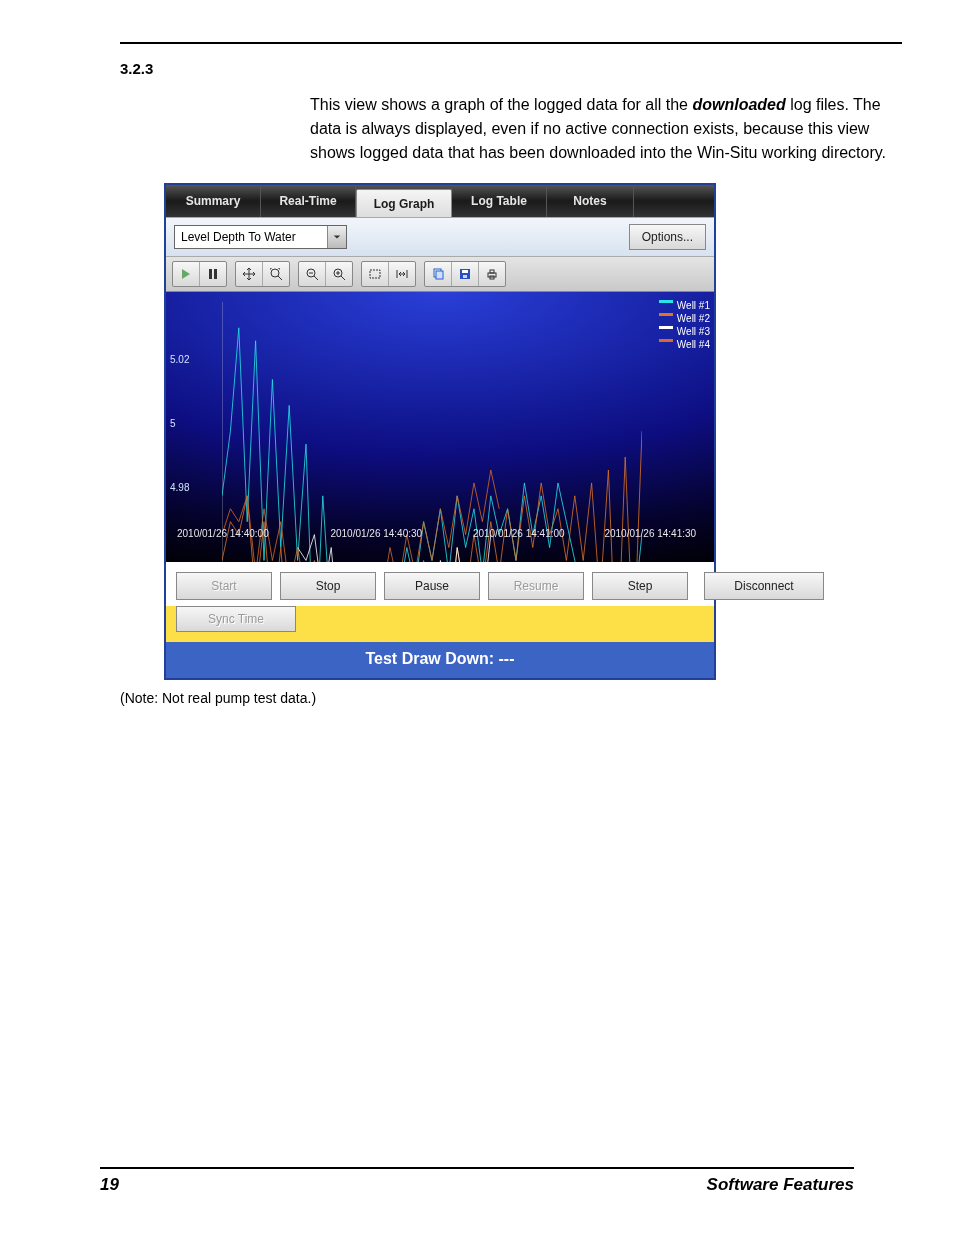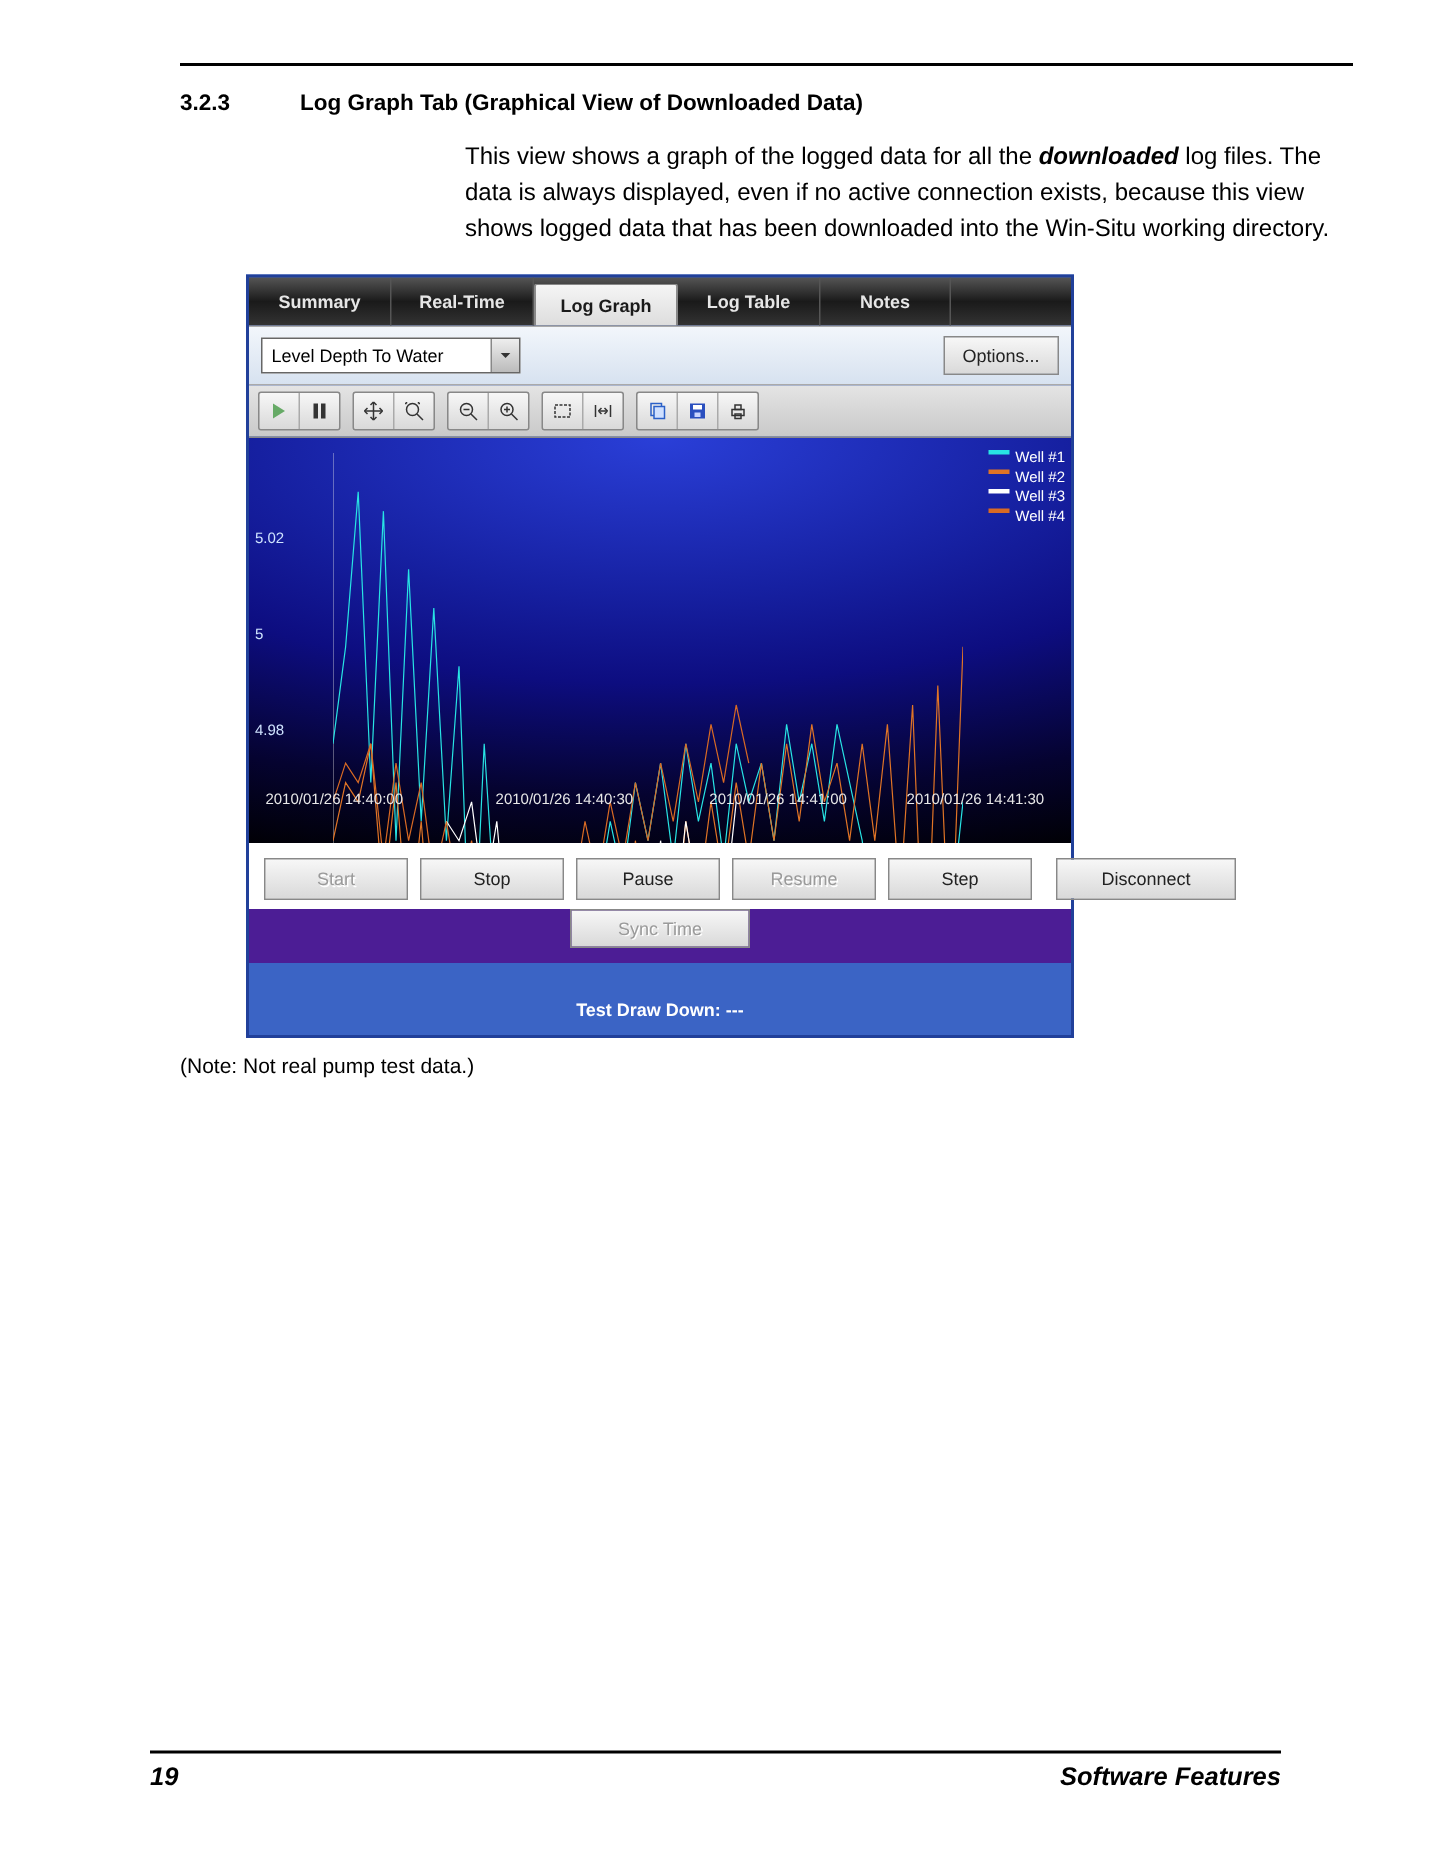--- a/index.html
+++ b/index.html
@@ -40,42 +40,41 @@
 svg.lines { position:absolute; inset:0; }
 .legend { position:absolute; right:4px; top:8px; color:#fff; font-size:10px; }
 .legend div { display:flex; gap:4px; margin-bottom:2px; }
 .swatch { width:14px; height:3px; }
 .xticks { position:absolute; left:0; right:0; bottom:6px; height:28px; color:#e8e8e8; font-size:10px; }
 .xticks div { position:absolute; white-space:nowrap; }
 
 .ctrlrow { background:#fff; padding:10px 10px 6px 10px; display:flex; gap:8px; align-items:center; }
 .ctrlrow .winbtn { min-width:70px; height:26px; }
 .ctrlrow .spacer { flex:1; }
-.row2 { background:#4c1d95; padding:0 10px 10px 10px; display:flex; justify-content:center; }
+.row2 { background:#fde047; padding:0 10px 10px 10px; display:flex; justify-content:flex-start; }
 .row2 .winbtn { min-width:94px; }
 
 .statusbar { padding:6px 4px 10px 4px; text-align:center; }
 .status1 { color:#ffe44a; font-size:12px; font-weight:bold; }
-.status2 { color:#fff; font-size:12px; font-weight:bold; margin-top:18px; }
+.status2 { color:#fff; font-size:16px; font-weight:bold; margin-top:2px; }
 
 .note { font-size:14px; margin-top:6px; }
 
 .pg-footer { position:absolute; left:100px; right:100px; bottom:40px; }
 .hr-bot { border:none; border-top:2px solid #000; margin:0 0 6px 0; }
 .foot-row { display:flex; justify-content:space-between; font-style:italic; font-weight:bold; font-size:17px; }
 </style>
 </head>
 <body>
 
 <div class="page">
   <hr class="hr-top">
 
   <div class="section-row">
     <div class="section-num">3.2.3</div>
-    <div class="section-title">Log Graph Tab (Graphical View of Downloaded Data)</div>
   </div>
 
   <p class="body-text">
     <span>This view shows a graph of the logged data for all the </span><em>downloaded</em><span> log files. The data is always displayed, even if no active connection exists, because this view shows logged data that has been downloaded into the Win-Situ working directory.</span>
   </p>
 
   <div class="screenshot">
 
     <div class="tabbar">
       <div class="tab">Summary</div>

